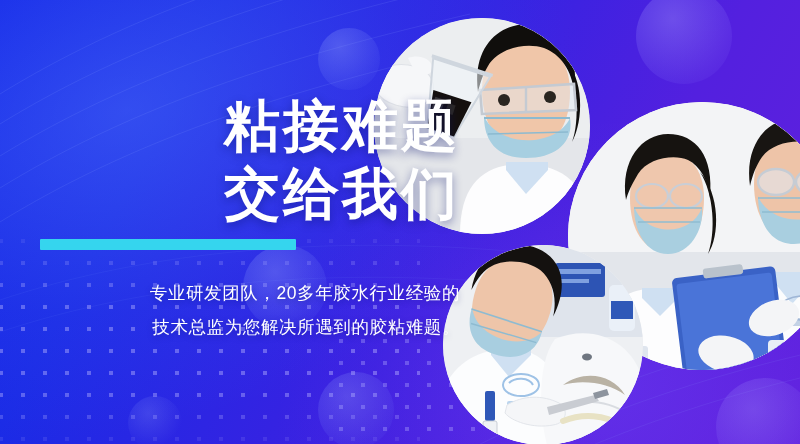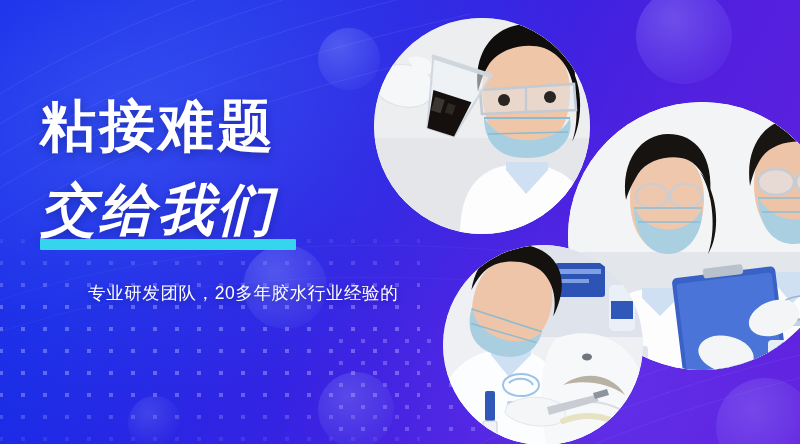--- a/index.html
+++ b/index.html
@@ -1,19 +1,20 @@
 <!DOCTYPE html>
 <html><head>
 <meta charset="utf-8">
 <style>
   html,body{margin:0;padding:0;background:#222;}
   #banner{
     position:relative;width:800px;height:444px;overflow:hidden;
     font-family:"Liberation Sans","DejaVu Sans",sans-serif;
     background:linear-gradient(118deg,#1226E8 0%,#1B2BE6 22%,#3423E2 48%,#5320DF 72%,#6320DE 100%);
+    text-align:right;
   }
 
   
   .bg-layer{position:absolute;inset:0;pointer-events:none;}
 
   
   .sweep{
     position:absolute;left:-180px;top:-220px;width:760px;height:620px;
     background:radial-gradient(ellipse at 40% 50%, rgba(90,130,255,.40) 0%, rgba(60,90,240,.16) 45%, rgba(0,0,0,0) 72%);
     transform:rotate(-16deg);
@@ -46,21 +47,21 @@
   .b5{left:716px;top:378px;width:98px;height:98px;background:radial-gradient(circle at 38% 32%, rgba(175,165,255,.26), rgba(140,125,250,.08) 70%, rgba(0,0,0,0));}
   .b6{left:128px;top:396px;width:54px;height:54px;background:radial-gradient(circle at 38% 32%, rgba(165,180,255,.20), rgba(0,0,0,0) 70%);}
 
   
   .copy{position:absolute;left:40px;top:96px;width:420px;}
   .headline{
     color:#ffffff;font-weight:bold;font-size:56px;line-height:1.08;
     letter-spacing:3px;margin:0;
     text-shadow:0 3px 10px rgba(10,20,110,.45);
   }
-  .headline .l2{display:block;margin-top:24px;font-style:italic;}
+  .headline .l2{display:block;margin-top:8px;}
   .underline{
     position:absolute;left:0px;top:143px;width:256px;height:11px;
     background:#35D5EE;border-radius:1px;
   }
   .subcopy{position:absolute;left:40px;top:276px;width:420px;}
   .subline{
     display:block;color:#ffffff;font-size:17.5px;line-height:1.95;
     letter-spacing:.6px;white-space:nowrap;
     text-shadow:0 2px 6px rgba(10,20,110,.40);
     margin-left:48px;
@@ -271,15 +272,16 @@
   <div class="copy">
     <h1 class="headline">
       <span>粘接难题</span>
       <span class="l2">交给我们</span>
     </h1>
     <div class="underline"></div>
   </div>
 
   <div class="subcopy">
     <span class="subline">专业研发团队，20多年胶水行业经验的</span>
+    <span class="subline">技术总监为您解决所遇到的胶粘难题。</span>
   </div>
 
 </div>
 
 </body></html>

